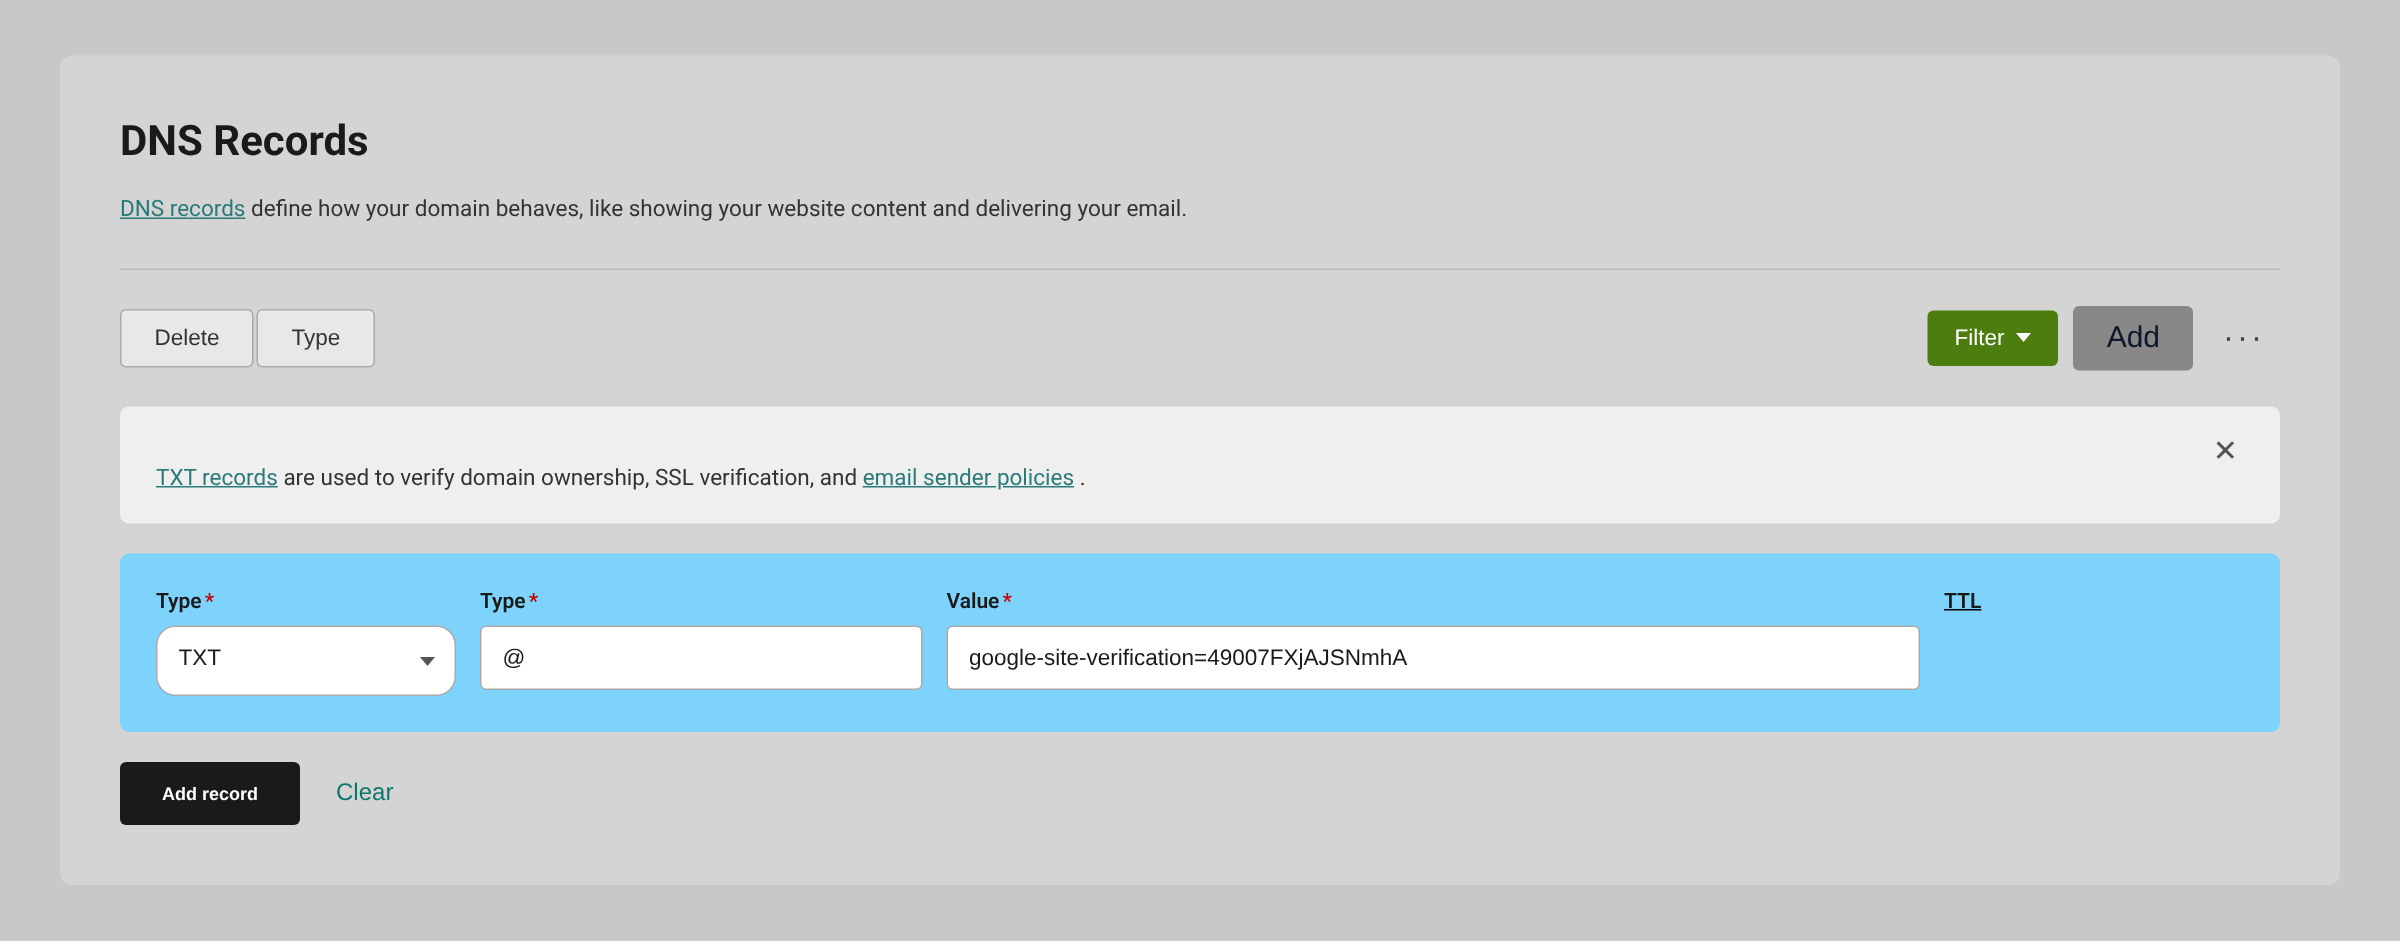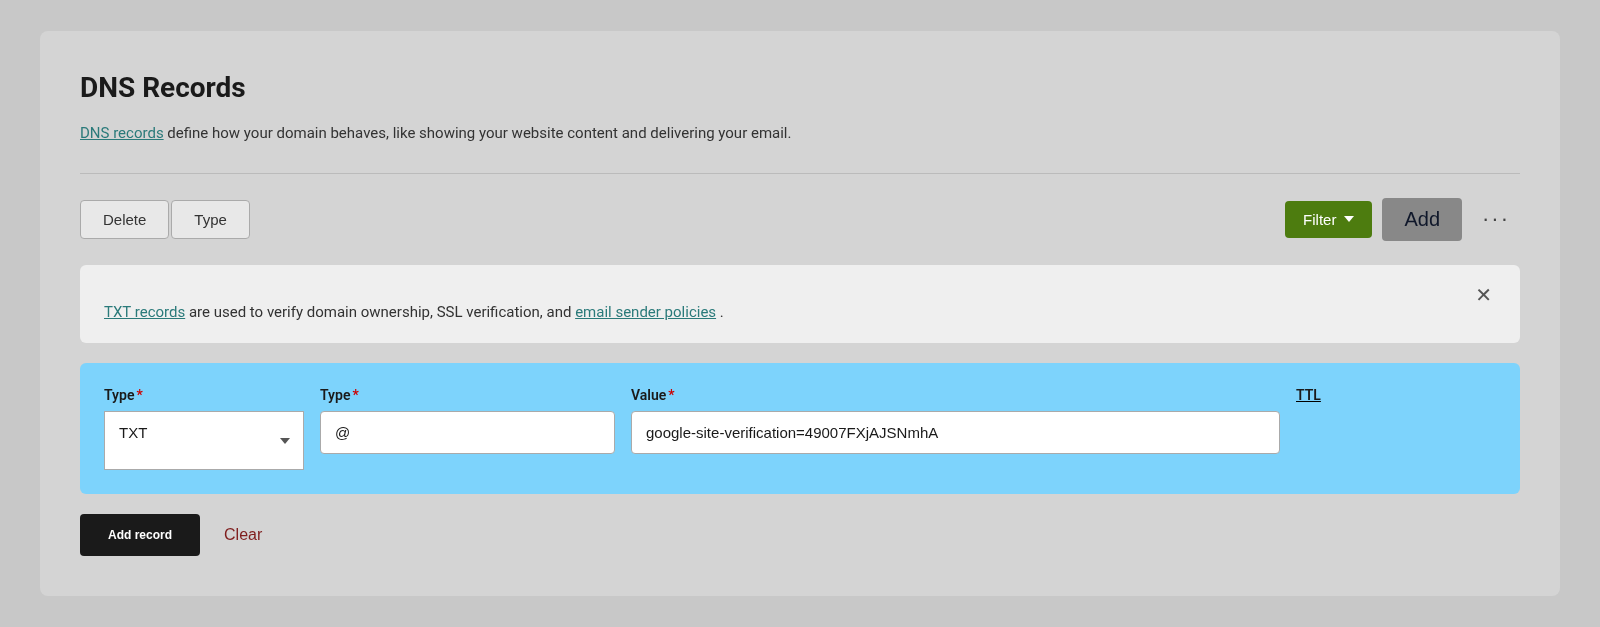--- a/index.html
+++ b/index.html
@@ -217,22 +217,22 @@
       outline: none;
     }
 
     .form-select-wrapper {
       position: relative;
       width: 100%;
     }
 
     .form-select {
       border: 1.5px solid #aaa;
-      border-radius: 0;
-      padding: 12px 40px 28px 14px;
+      border-radius: 13px;
+      padding: 12px 40px 16px 14px;
       font-size: 15px;
       color: #1a1a1a;
       background: #fff;
       width: 100%;
       appearance: none;
       -webkit-appearance: none;
       cursor: pointer;
       outline: none;
     }
 
@@ -263,21 +263,21 @@
       padding: 14px 28px;
       font-size: 12px;
       font-weight: 700;
       border-radius: 4px;
       cursor: pointer;
     }
 
     .btn-clear {
       background: none;
       border: none;
-      color: #7f1d1d;
+      color: #0f766e;
       font-size: 16px;
       cursor: pointer;
       font-weight: 400;
     }
 
     .divider {
       border: none;
       border-top: 1.5px solid #bbb;
       margin: 24px 0;
     }

